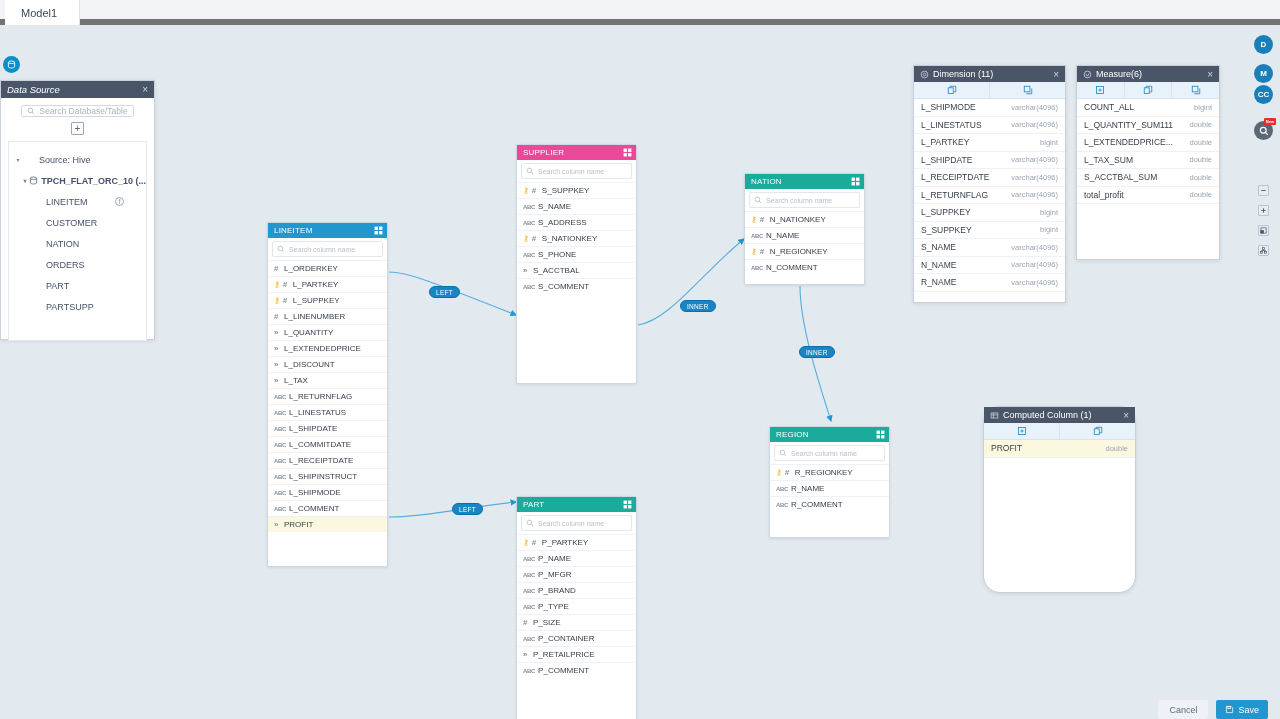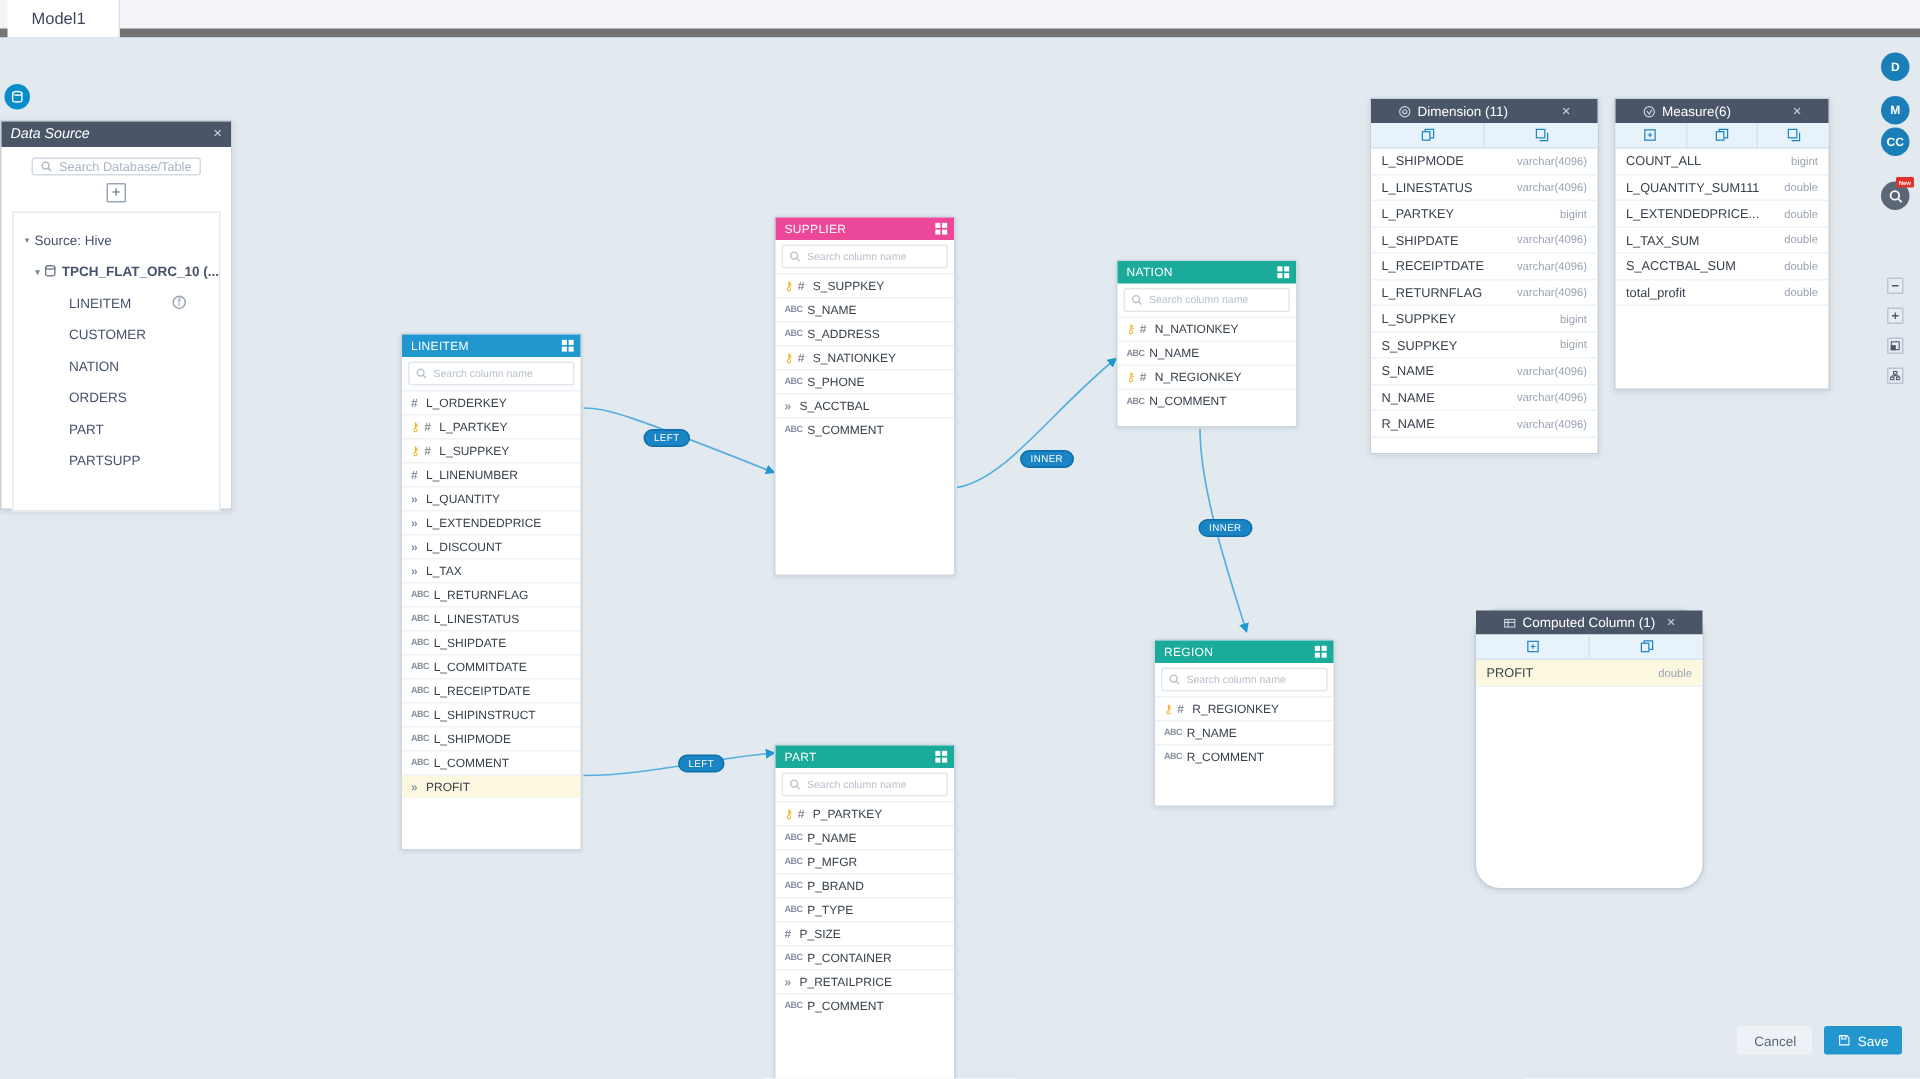--- a/index.html
+++ b/index.html
@@ -72,21 +72,21 @@
     margin: 0 7px; border: 1px solid #e4e9ef; height: 200px;
     padding: 7px 0 0 0; overflow: hidden; background: #fff;
   }
   .tr-row {
     display: flex; align-items: center; height: 21px;
     font-size: 9px; color: #46526b; white-space: nowrap;
   }
   .tr-row .caret {
     width: 10px; text-align: center; font-size: 6px; color: #7b8796;
   }
-  .tr-lvl1 { padding-left: 4px; }
+  .tr-lvl1 { padding-left: 4px; gap: 16px; }
   .tr-lvl2 { padding-left: 12px; font-weight: bold; }
   .tr-lvl3 { padding-left: 37px; }
   .tbl-ico { width: 9px; height: 9px; margin-right: 3px; flex: 0 0 auto; }
   .tr-row .fx {
     margin-left: auto; margin-right: 22px;
     font-size: 8px; color: #9aa6b4;
     border: 1px solid #9aa6b4; border-radius: 50%;
     width: 9px; height: 9px; display: flex; align-items: center;
     justify-content: center; line-height: 1;
   }
@@ -135,21 +135,21 @@
   }
 
   
   .rpanel {
     position: absolute; background: #fff;
     border: 1px solid #c6d0da; box-shadow: 0 1px 4px rgba(0,0,0,.10);
     z-index: 18;
   }
   .rp-head {
     height: 16px; background: #4a5568; color: #fff;
-    display: flex; align-items: center; gap: 4px; padding: 0 18px;
+    display: flex; align-items: center; gap: 4px; padding: 0 6px;
     font-size: 9px;
   }
   .rp-head .t { flex: 1; }
   .rp-head .x { color: #cdd5e0; font-size: 10px; }
   .rp-ico { width: 9px; height: 9px; flex: 0 0 auto; }
   .rp-toolbar {
     display: flex; background: #e8f2fb; border-bottom: 1px solid #d6e3f0;
     height: 17px;
   }
   .rp-tb {
@@ -185,21 +185,21 @@
   
   .zbtn {
     position: absolute; width: 11px; height: 11px;
     background: #e6ecf2; border: 1px solid #b9c5d2; border-radius: 1px;
     display: flex; align-items: center; justify-content: center;
     color: #4a5568; font-size: 9px; line-height: 1; z-index: 25;
   }
   .zbtn svg { width: 7px; height: 7px; }
 
   
-  .footer { position: absolute; right: 12px; bottom: 16px; display: flex; gap: 8px; z-index: 25; margin-top: 28px; }
+  .footer { position: absolute; right: 12px; bottom: 0; display: flex; gap: 8px; z-index: 25; margin-top: 28px; }
   .btn-cancel {
     height: 19px; padding: 0 11px; border-radius: 2px;
     background: #eef1f5; color: #5d6b7d; font-size: 9px;
     display: flex; align-items: center;
   }
   .btn-save {
     height: 19px; padding: 0 9px; border-radius: 2px;
     background: #2196cf; color: #fff; font-size: 9px;
     display: flex; align-items: center; gap: 4px;
   }

